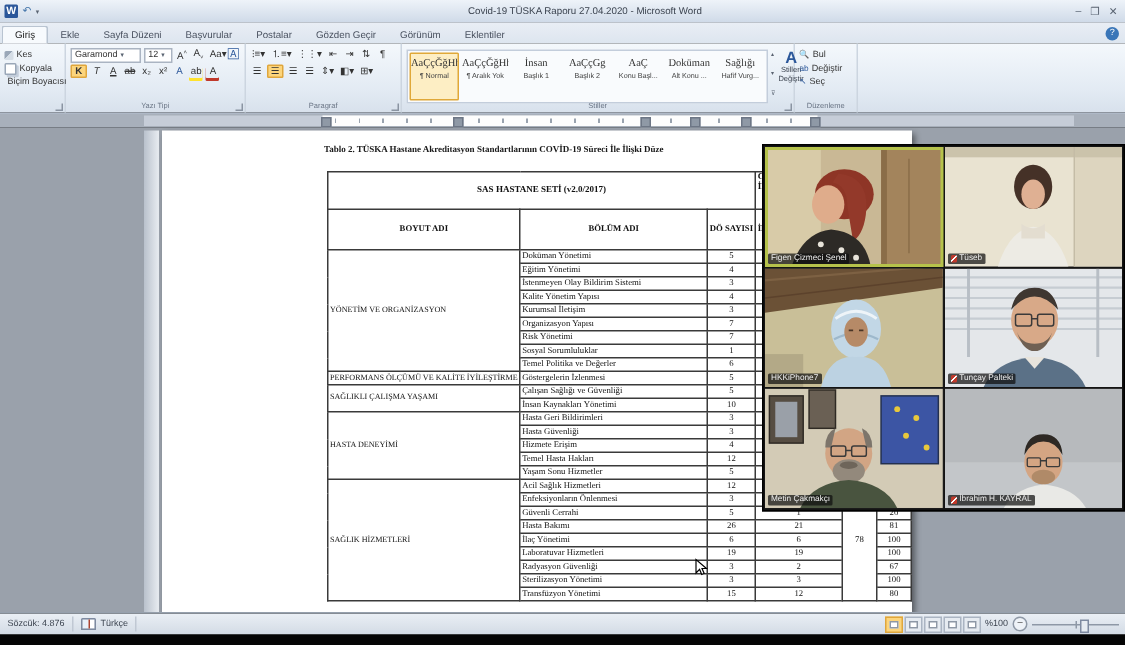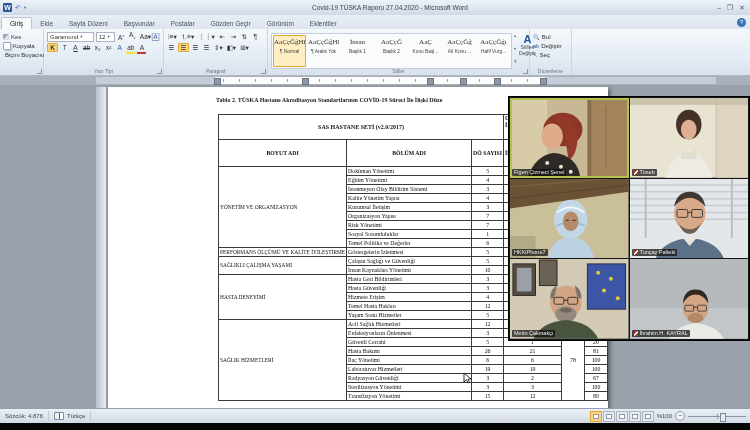--- a/index.html
+++ b/index.html
@@ -228,33 +228,33 @@
         </div>
         <div class="style-item">
           <div class="style-sample">AaÇçĞğHh</div>
           <div class="style-name">¶ Aralık Yok</div>
         </div>
         <div class="style-item">
           <div class="style-sample">İnsan</div>
           <div class="style-name">Başlık 1</div>
         </div>
         <div class="style-item">
-          <div class="style-sample">AaÇçĞ</div>
+          <div class="style-sample">AaÇçGg</div>
           <div class="style-name">Başlık 2</div>
         </div>
         <div class="style-item">
           <div class="style-sample">AaÇ</div>
           <div class="style-name">Konu Başl...</div>
         </div>
         <div class="style-item">
-          <div class="style-sample">AaÇçĞğ</div>
+          <div class="style-sample">Doküman</div>
           <div class="style-name">Alt Konu ...</div>
         </div>
         <div class="style-item">
-          <div class="style-sample">AaÇçĞğı</div>
+          <div class="style-sample">Sağlığı</div>
           <div class="style-name">Hafif Vurg...</div>
         </div>
       </div>
     <div class="gallery-scroll">
       <span>▴</span>
       <span>▾</span>
       <span>⊽</span>
     </div>
     <div class="chgstyles">
       <div class="bigA">A</div>

